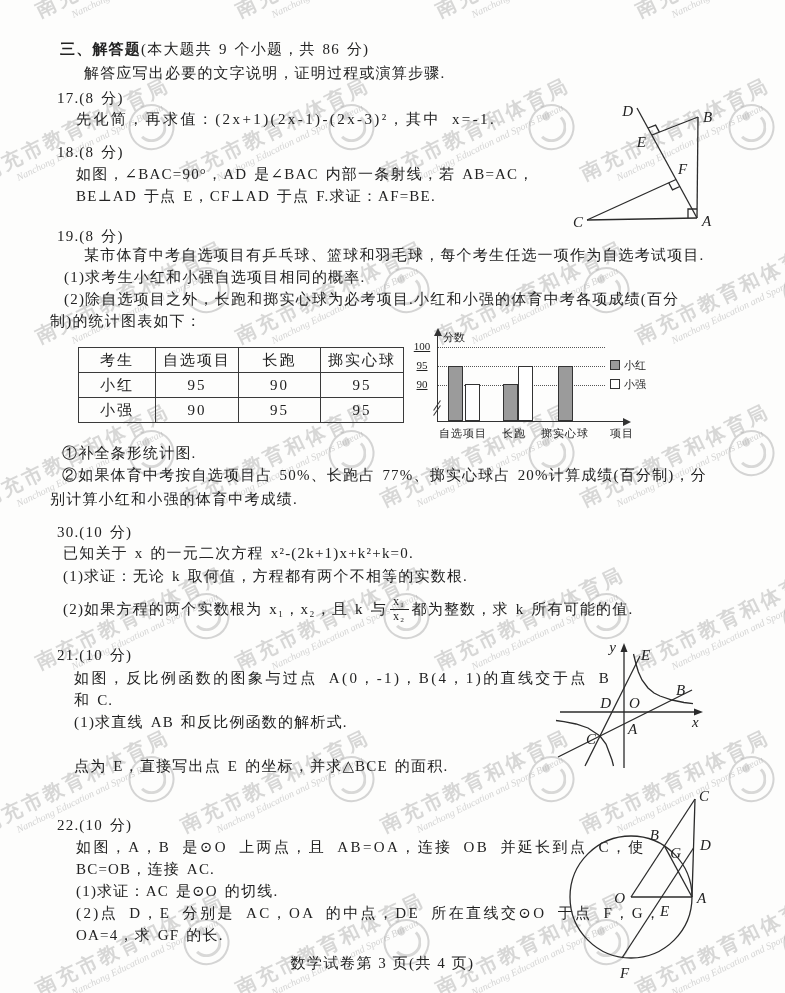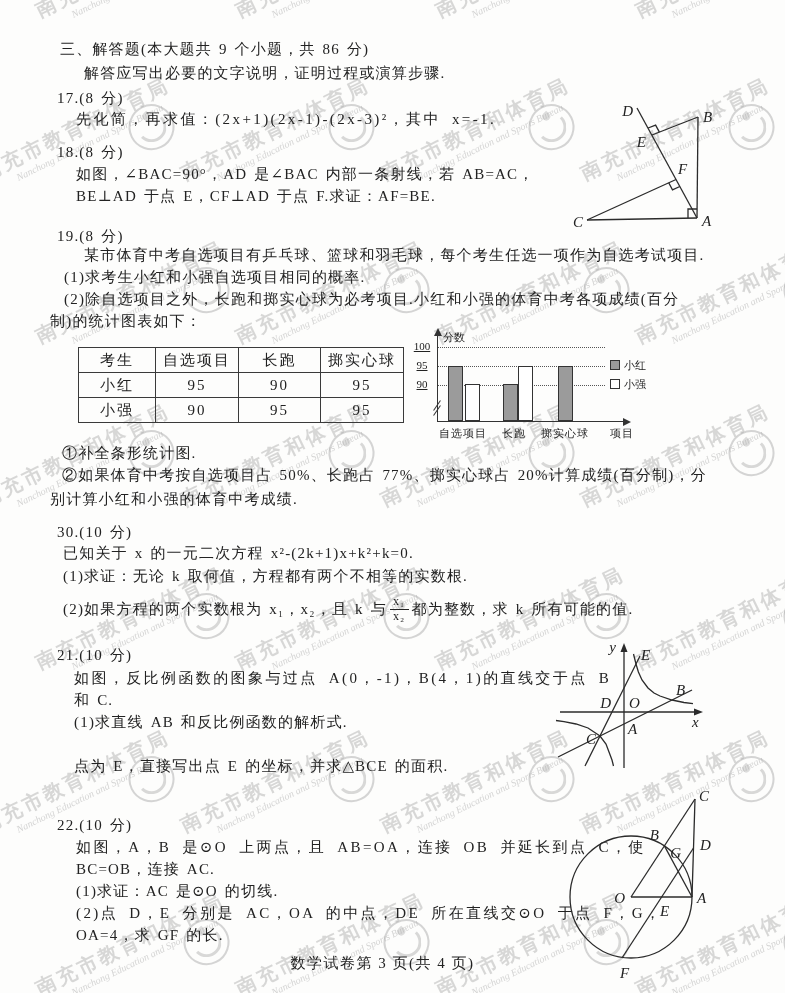--- a/index.html
+++ b/index.html
@@ -16,21 +16,21 @@
             border:2px solid rgba(172,172,172,0.5);}
   .wm-badge::before{content:"";position:absolute;left:6px;top:6px;width:24px;height:24px;border-radius:50%;
             border:3px solid rgba(172,172,172,0.45);border-left-color:transparent;border-top-color:transparent;
             transform:rotate(25deg);}
   .wm-badge::after{content:"";position:absolute;left:17px;top:5px;width:8px;height:8px;
             border-radius:50% 0 50% 50%;background:rgba(172,172,172,0.4);transform:rotate(-20deg);}
   
   #content{position:absolute;inset:0;z-index:1;}
   .t{position:absolute;font-size:15px;letter-spacing:1.2px;word-spacing:2px;white-space:nowrap;}
   .sp2{letter-spacing:2.4px;word-spacing:5px;}
-  .bold{font-weight:normal;}
+  .bold{font-weight:bold;}
   
   .score-table{position:absolute;left:78px;top:347px;border-collapse:collapse;}
   .score-table th,.score-table td{border:1.3px solid #3a3a3a;font-weight:normal;font-size:15px;
        text-align:center;padding:0;height:24px;letter-spacing:2px;}
   .col0{width:76px;} .col1{width:82px;} .col2{width:81px;} .col3{width:82px;}
   
   .chart{position:absolute;left:410px;top:329px;width:272px;height:115px;font-size:11px;}
   .c-abs{position:absolute;white-space:nowrap;}
   .yaxis{position:absolute;left:27px;top:6px;width:1.4px;height:87px;background:#333;}
   .yarrow{position:absolute;left:23.5px;top:-1px;width:0;height:0;

